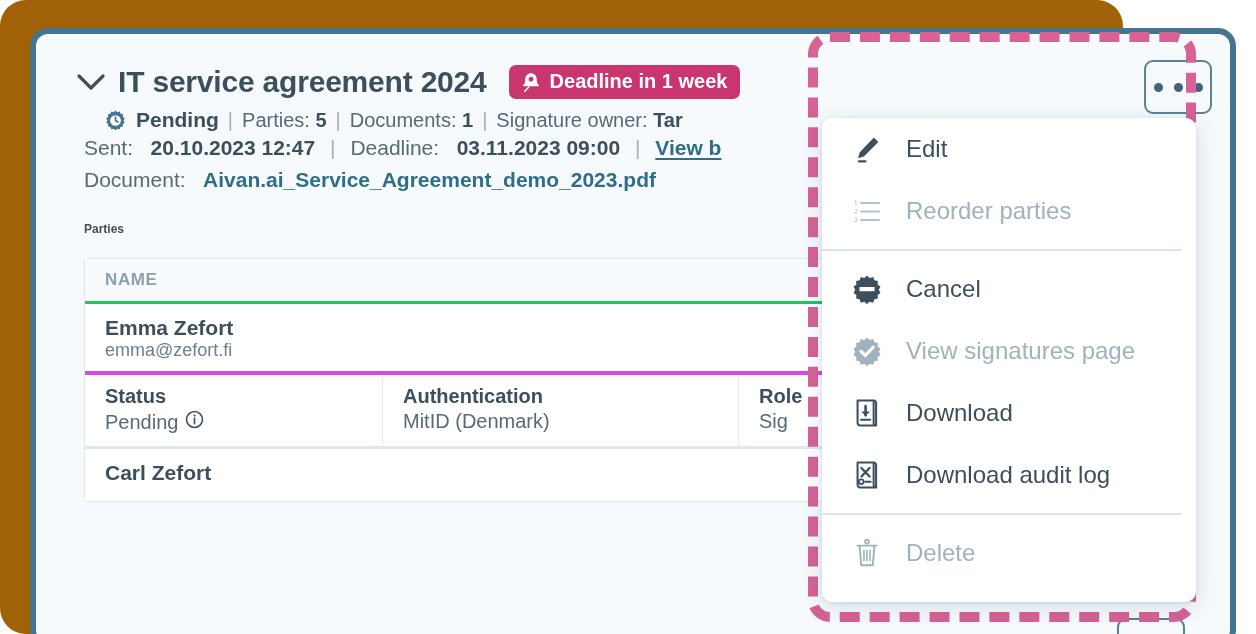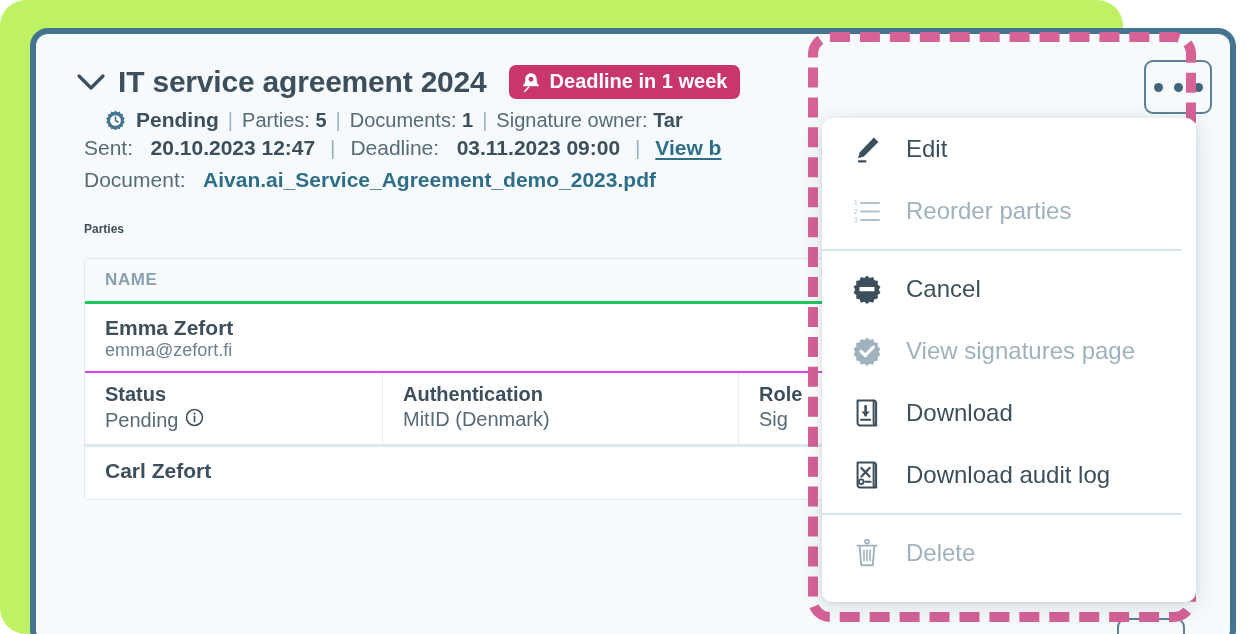--- a/index.html
+++ b/index.html
@@ -12,21 +12,21 @@
     height: 634px;
     overflow: hidden;
     font-family: "Liberation Sans", sans-serif;
     -webkit-font-smoothing: antialiased;
   }
 
   #stage {
     position: relative;
     width: 1123px;
     height: 634px;
-    background: #bef264;
+    background: #a16207;
     border-radius: 26px;
   }
 
   
   .card {
     position: absolute;
     left: 30px;
     top: 28px;
     width: 1206px;
     height: 620px;
@@ -150,21 +150,21 @@
   .th {
     font-size: 17px;
     letter-spacing: 0.6px;
     color: #8ba0ae;
     font-weight: 700;
     padding-left: 20px;
   }
   .party-row {
     background: #ffffff;
     padding: 12px 0 10px 20px;
-    border-bottom: 2px solid #d946ef;
+    border-bottom: 4px solid #d946ef;
   }
   .party-name {
     font-size: 21px;
     font-weight: 700;
     color: #3d4f5c;
   }
   .party-email {
     font-size: 18px;
     color: #6d8190;
     margin-top: 0;

